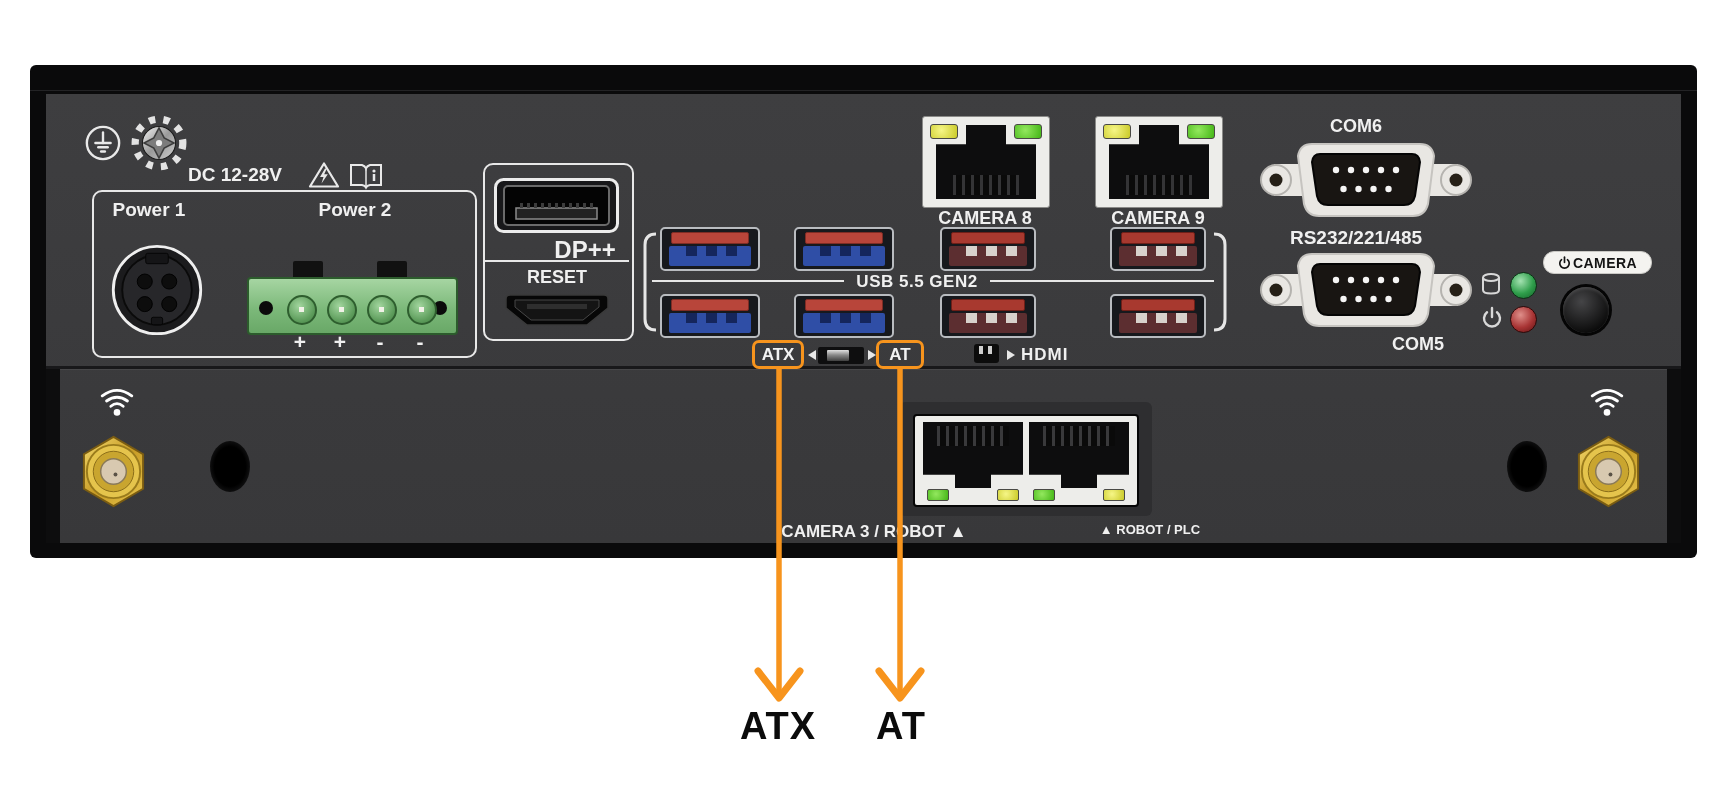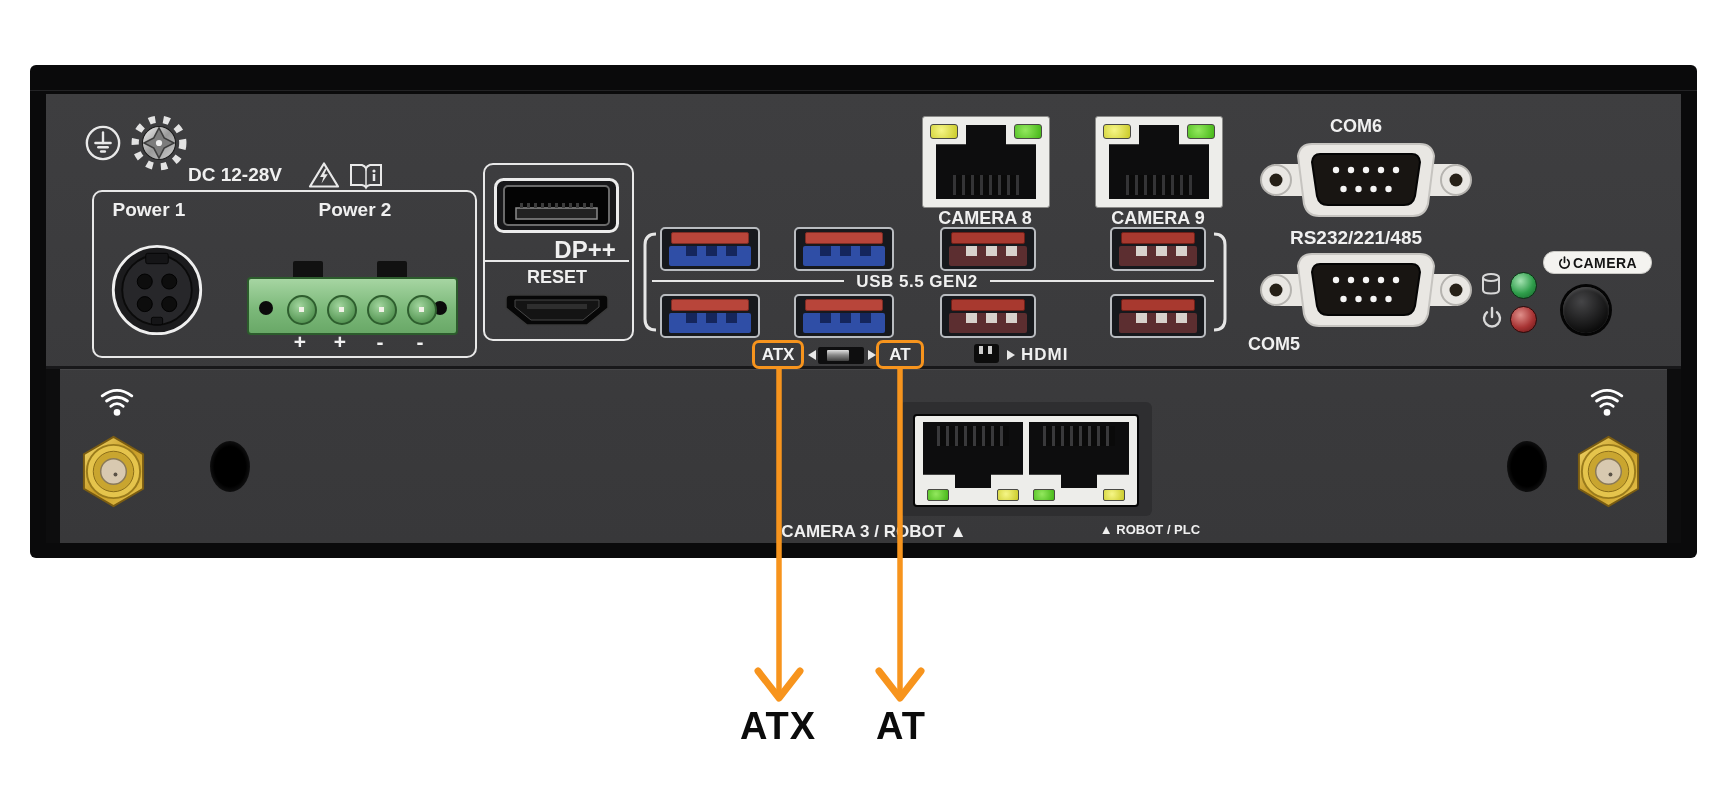--- a/index.html
+++ b/index.html
@@ -298,21 +298,21 @@
         <circle cx="91" cy="32" r="3.2"></circle>
         <circle cx="106" cy="32" r="3.2"></circle>
         <circle cx="121" cy="32" r="3.2"></circle>
         <circle cx="136" cy="32" r="3.2"></circle>
       <circle cx="83.5" cy="51" r="3.2"></circle>
         <circle cx="98.5" cy="51" r="3.2"></circle>
         <circle cx="113.5" cy="51" r="3.2"></circle>
         <circle cx="128.5" cy="51" r="3.2"></circle>
     </g>
   </svg>
-  <div class="lb" style="left:1274px;top:334px;font-size:18px">COM5</div>
+  <div class="lb" style="left:1418px;top:334px;font-size:18px">COM5</div>
 
   <svg class="a" style="left:1481px;top:272px" width="20" height="24" viewBox="0 0 20 24">
     <ellipse cx="10" cy="5.5" rx="8" ry="3.5" fill="none" stroke="#d8d8d8" stroke-width="2"></ellipse>
     <path d="M2,5.5 V18 Q2,21.5 10,21.5 Q18,21.5 18,18 V5.5" fill="none" stroke="#d8d8d8" stroke-width="2"></path>
   </svg>
   <div class="ledr green" style="left:1510px;top:272px"></div>
   <svg class="a" style="left:1481px;top:306px" width="22" height="22" viewBox="0 0 22 22">
     <path d="M6,6.2 A8,8 0 1 0 16,6.2" fill="none" stroke="#d8d8d8" stroke-width="2.4" stroke-linecap="round"></path>
     <line x1="11" y1="2" x2="11" y2="11" stroke="#d8d8d8" stroke-width="2.4" stroke-linecap="round"></line>
   </svg>

